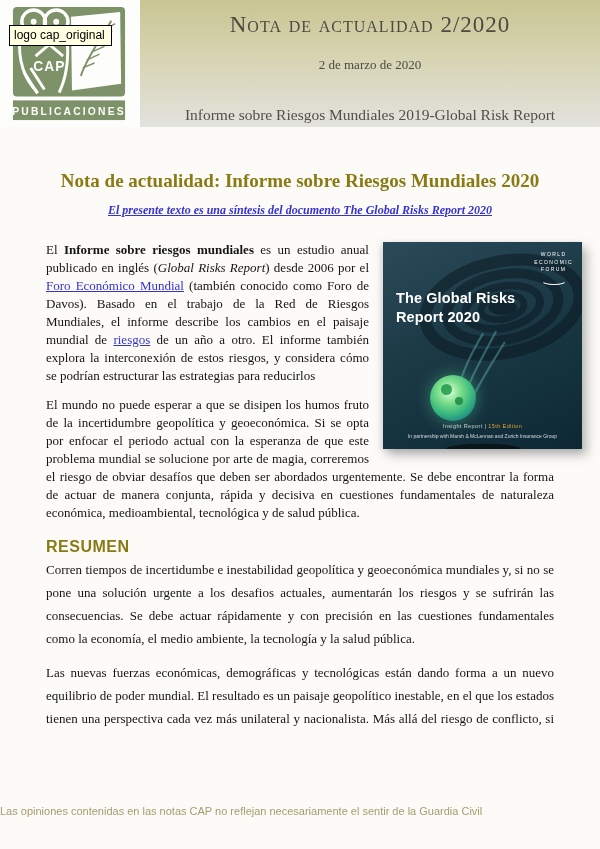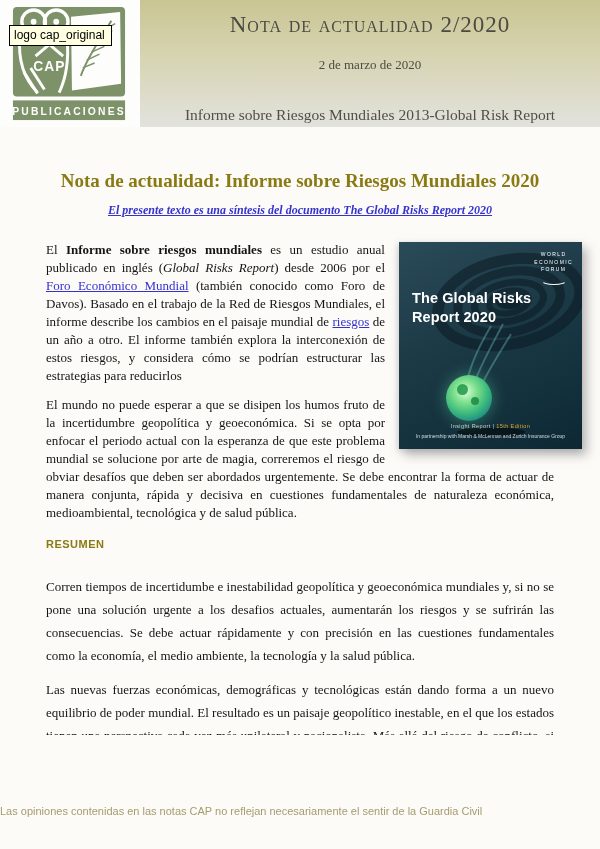--- a/index.html
+++ b/index.html
@@ -26,27 +26,28 @@
   .h-sub{margin-top:25px;font-size:15.5px;color:#514f47;}
   
   .article{padding:0 46px;height:608px;overflow:hidden;}
   .a-title{margin:43px 0 0;text-align:center;font-size:19px;font-weight:bold;color:var(--accent);}
   .a-linkline{text-align:center;margin:11px 0 23px;font-size:12px;}
   .a-linkline a, .p a{color:var(--link);text-decoration:underline;cursor:pointer;}
   .a-linkline a{font-style:italic;font-weight:bold;}
   .p{font-size:13px;line-height:18px;text-align:justify;margin:0 0 11px;}
   .p.tight{line-height:23px;}
   .resumen{
-    font-family:"Liberation Sans",sans-serif;font-weight:bold;font-size:11px;
-    letter-spacing:.5px;color:var(--accent);margin:16px 0 25px;
+    font-family:"Liberation Sans",sans-serif;font-weight:bold;font-size:16px;
+    letter-spacing:.5px;color:var(--accent);margin:16px 0 2px;
   }
   
   .cover-wrap{
     float:right;width:183px;height:207px;margin:1px -28px 10px 14px;position:relative;
     box-shadow:5px 6px 10px rgba(130,130,130,.55), -2px 2px 6px rgba(160,160,160,.35);
+    padding-left:16px;
   }
   .cover{
     position:absolute;inset:0;overflow:hidden;color:#fff;
     font-family:"Liberation Sans",sans-serif;
     background:linear-gradient(155deg,#2b4b59 0%,var(--cover-bg) 40%,#13303d 75%,#0d2833 100%);
   }
   .cover svg.swirl{position:absolute;inset:0;}
   .wef{position:absolute;top:9px;right:9px;text-align:center;font-size:5px;letter-spacing:1.4px;line-height:1.5;color:#fff;}
   .wef-swoosh{width:24px;height:7px;margin:2px auto 0;border:1px solid transparent;border-bottom:1.5px solid #fff;border-radius:50%;}
   .cover-title{position:absolute;left:13px;top:47px;font-size:14.5px;font-weight:bold;line-height:1.3;letter-spacing:.1px;}
@@ -90,21 +91,21 @@
       <path d="M98,24 L107,19 M93,32 L104,26 M88,40 L100,34 M83,48 L96,42 M78,56 L91,50 M74,64 L86,59" fill="none" stroke="#7d9268" stroke-width="1.5"></path>
 
       <rect x="3" y="97" width="114" height="20" fill="#7d9268"></rect>
       <text x="60" y="111.5" text-anchor="middle" fill="#fdfdfb" font-family="Liberation Sans,sans-serif" font-size="10.5" font-weight="bold" letter-spacing="2.2">PUBLICACIONES</text>
     </svg>
     <div class="tooltip">logo cap_original</div>
   </div>
   <div class="header-right">
     <div class="h-title">Nota de actualidad 2/2020</div>
     <div class="h-date">2 de marzo de 2020</div>
-    <div class="h-sub">Informe sobre Riesgos Mundiales 2013-Global Risk Report</div>
+    <div class="h-sub">Informe sobre Riesgos Mundiales 2019-Global Risk Report</div>
   </div>
 </div>
 
 <div class="article">
   <h1 class="a-title">Nota de actualidad: Informe sobre Riesgos Mundiales 2020</h1>
   <div class="a-linkline"><a>El presente texto es una síntesis del documento The Global Risks Report 2020</a></div>
 
   <div class="cover-wrap">
     <div class="cover">
       <svg class="swirl" viewBox="0 0 183 207">

